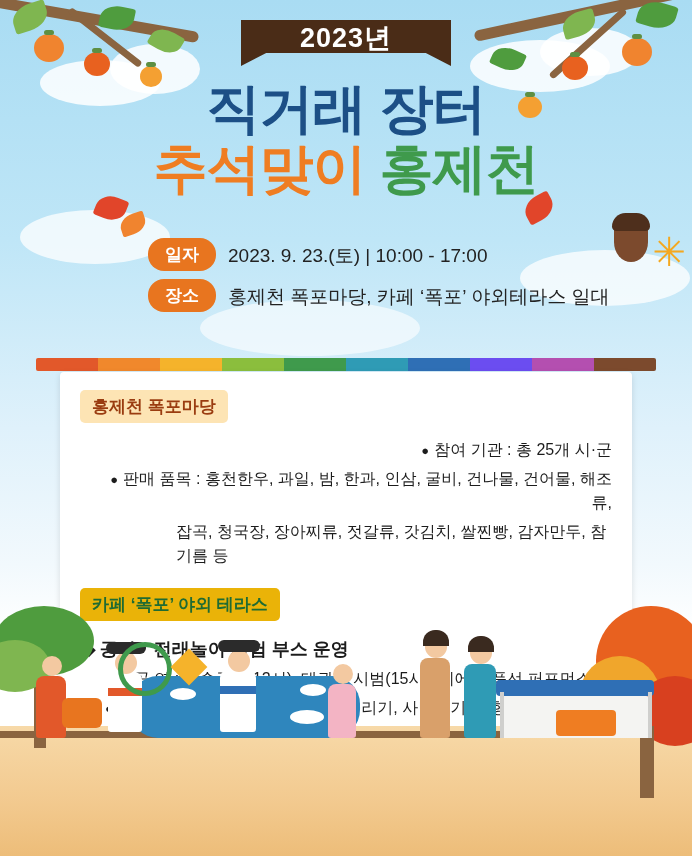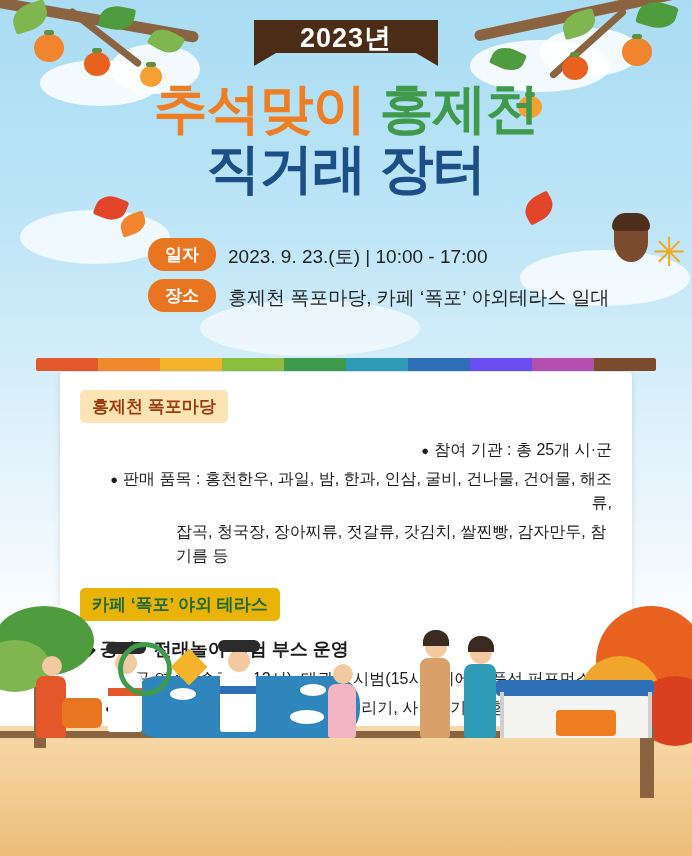--- a/index.html
+++ b/index.html
@@ -80,21 +80,21 @@
     font-size: 40px;
     line-height: 1;
   }
 
   
   .year-ribbon {
     position: absolute;
     left: 50%;
     top: 20px;
     transform: translateX(-50%);
-    width: 184px;
+    width: 210px;
     height: 46px;
     background: #4a2c17;
     color: #ffffff;
     font-size: 27px;
     font-weight: bold;
     letter-spacing: 1px;
     display: flex;
     align-items: center;
     justify-content: center;
     clip-path: polygon(0 0, 100% 0, 100% 100%, 88% 72%, 12% 72%, 0 100%);
@@ -120,21 +120,21 @@
 
   
   .info {
     position: absolute;
     top: 238px;
     left: 148px;
     right: 24px;
   }
   .info-row {
     display: flex;
-    align-items: flex-end;
+    align-items: center;
     margin-bottom: 8px;
   }
   .tag {
     flex: 0 0 auto;
     background: #e8751f;
     color: #fff;
     font-size: 17px;
     font-weight: bold;
     border-radius: 16px;
     padding: 5px 17px;
@@ -300,25 +300,25 @@
   <div class="persimmon" style="right:150px;top:96px;width:24px;height:22px;background:#f4a032;"></div>
   <div class="leaf" style="left:96px;top:196px;width:30px;height:24px;background:#e1452a;transform:rotate(22deg);"></div>
   <div class="leaf" style="left:120px;top:214px;width:26px;height:20px;background:#f0842f;transform:rotate(-18deg);"></div>
   <div class="leaf" style="left:524px;top:196px;width:30px;height:24px;background:#e1452a;transform:rotate(-28deg);"></div>
   <div class="acorn" style="right:44px;top:222px;"></div>
   <div class="star" style="right:6px;top:232px;">✳</div>
 
   <div class="year-ribbon">2023년</div>
 
   <div class="title-wrap">
+    <div class="title-line t-navy">직거래 장터</div>
     <div class="title-line">
       <span class="t-orange">추석맞이</span>
       <span class="t-green">홍제천</span>
     </div>
-    <div class="title-line t-navy">직거래 장터</div>
   </div>
 
   <div class="info">
     <div class="info-row">
       <div class="tag">일자</div>
       <div class="info-text">2023. 9. 23.(토)  |  10:00 - 17:00</div>
     </div>
     <div class="info-row">
       <div class="tag">장소</div>
       <div>

